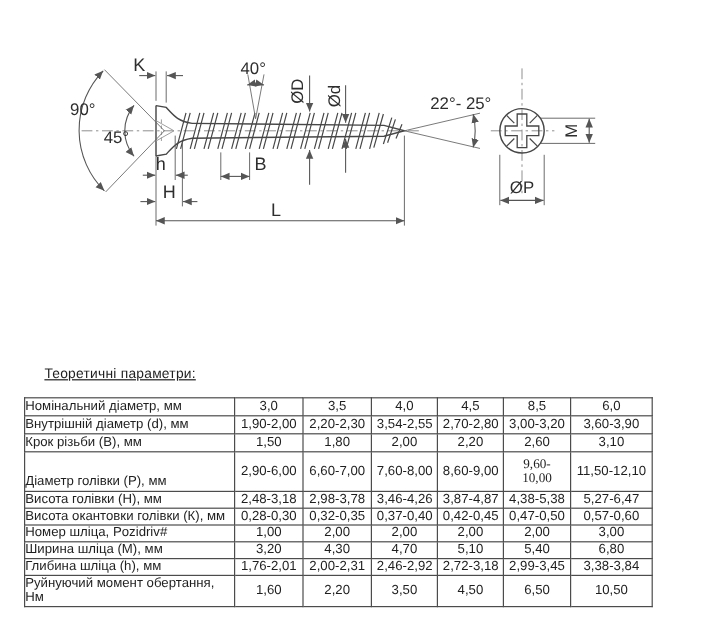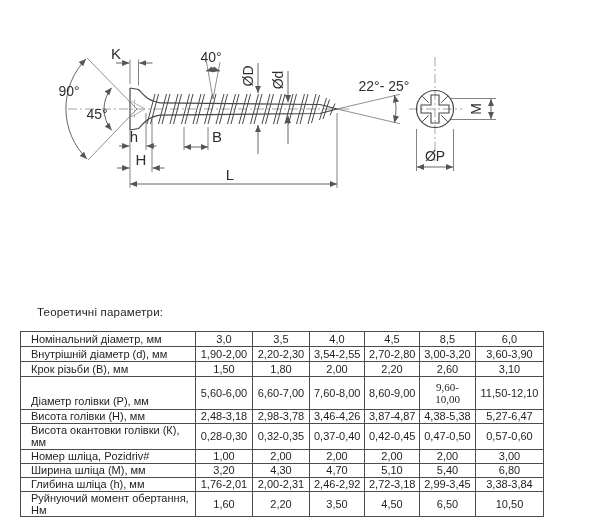--- a/index.html
+++ b/index.html
@@ -5,33 +5,34 @@
   html,body{margin:0;padding:0;background:#ffffff;}
   .page{
     position:relative;width:600px;height:521px;background:#ffffff;overflow:hidden;
     font-family:"Liberation Sans",sans-serif;color:#222;
   }
   .drawing{position:absolute;left:0;top:0;}
   .drawing text{fill:#2e2e2e;font-family:"Liberation Sans",sans-serif;}
   .tbl-title{
     position:absolute;left:37px;top:306px;font-size:11.5px;color:#1f1f1f;
     letter-spacing:.2px;
+    text-decoration:underline;
   }
   table.params{
     position:absolute;left:20px;top:331px;width:523px;
     border-collapse:collapse;table-layout:fixed;
     font-size:11px;color:#1f1f1f;
   }
   table.params td{
     border:1px solid #4c4c4c;padding:0 4px;line-height:1.12;
     height:13px;vertical-align:middle;overflow:hidden;
   }
   table.params tr.r0 td,table.params tr.r1 td,
   table.params tr.r2 td,table.params tr.r3 td{height:14px;}
-  table.params td.lbl{text-align:left;padding-left:10px;}
+  table.params td.lbl{text-align:left;padding-left:0;}
   table.params td.val{text-align:center;white-space:nowrap;}
   table.params td.val.wrap{white-space:normal;font-family:Liberation Serif, serif;}
   table.params tr.tall td{height:30px;}
   table.params tr.tall td.lbl{vertical-align:bottom;padding-bottom:2px;}
 </style>
 </head>
 <body>
 
 <div class="page">
 
@@ -182,21 +183,21 @@
         <td class="lbl">Крок різьби (B), мм</td>
         <td class="val">1,50</td>
         <td class="val">1,80</td>
         <td class="val">2,00</td>
         <td class="val">2,20</td>
         <td class="val">2,60</td>
         <td class="val">3,10</td>
       </tr>
       <tr class="tall">
         <td class="lbl">Діаметр голівки (P), мм</td>
-        <td class="val">5,60-6,00</td>
+        <td class="val">2,90-6,00</td>
         <td class="val">6,60-7,00</td>
         <td class="val">7,60-8,00</td>
         <td class="val">8,60-9,00</td>
         <td class="val wrap">9,60-10,00</td>
         <td class="val">11,50-12,10</td>
       </tr>
       <tr>
         <td class="lbl">Висота голівки (H), мм</td>
         <td class="val">2,48-3,18</td>
         <td class="val">2,98-3,78</td>

